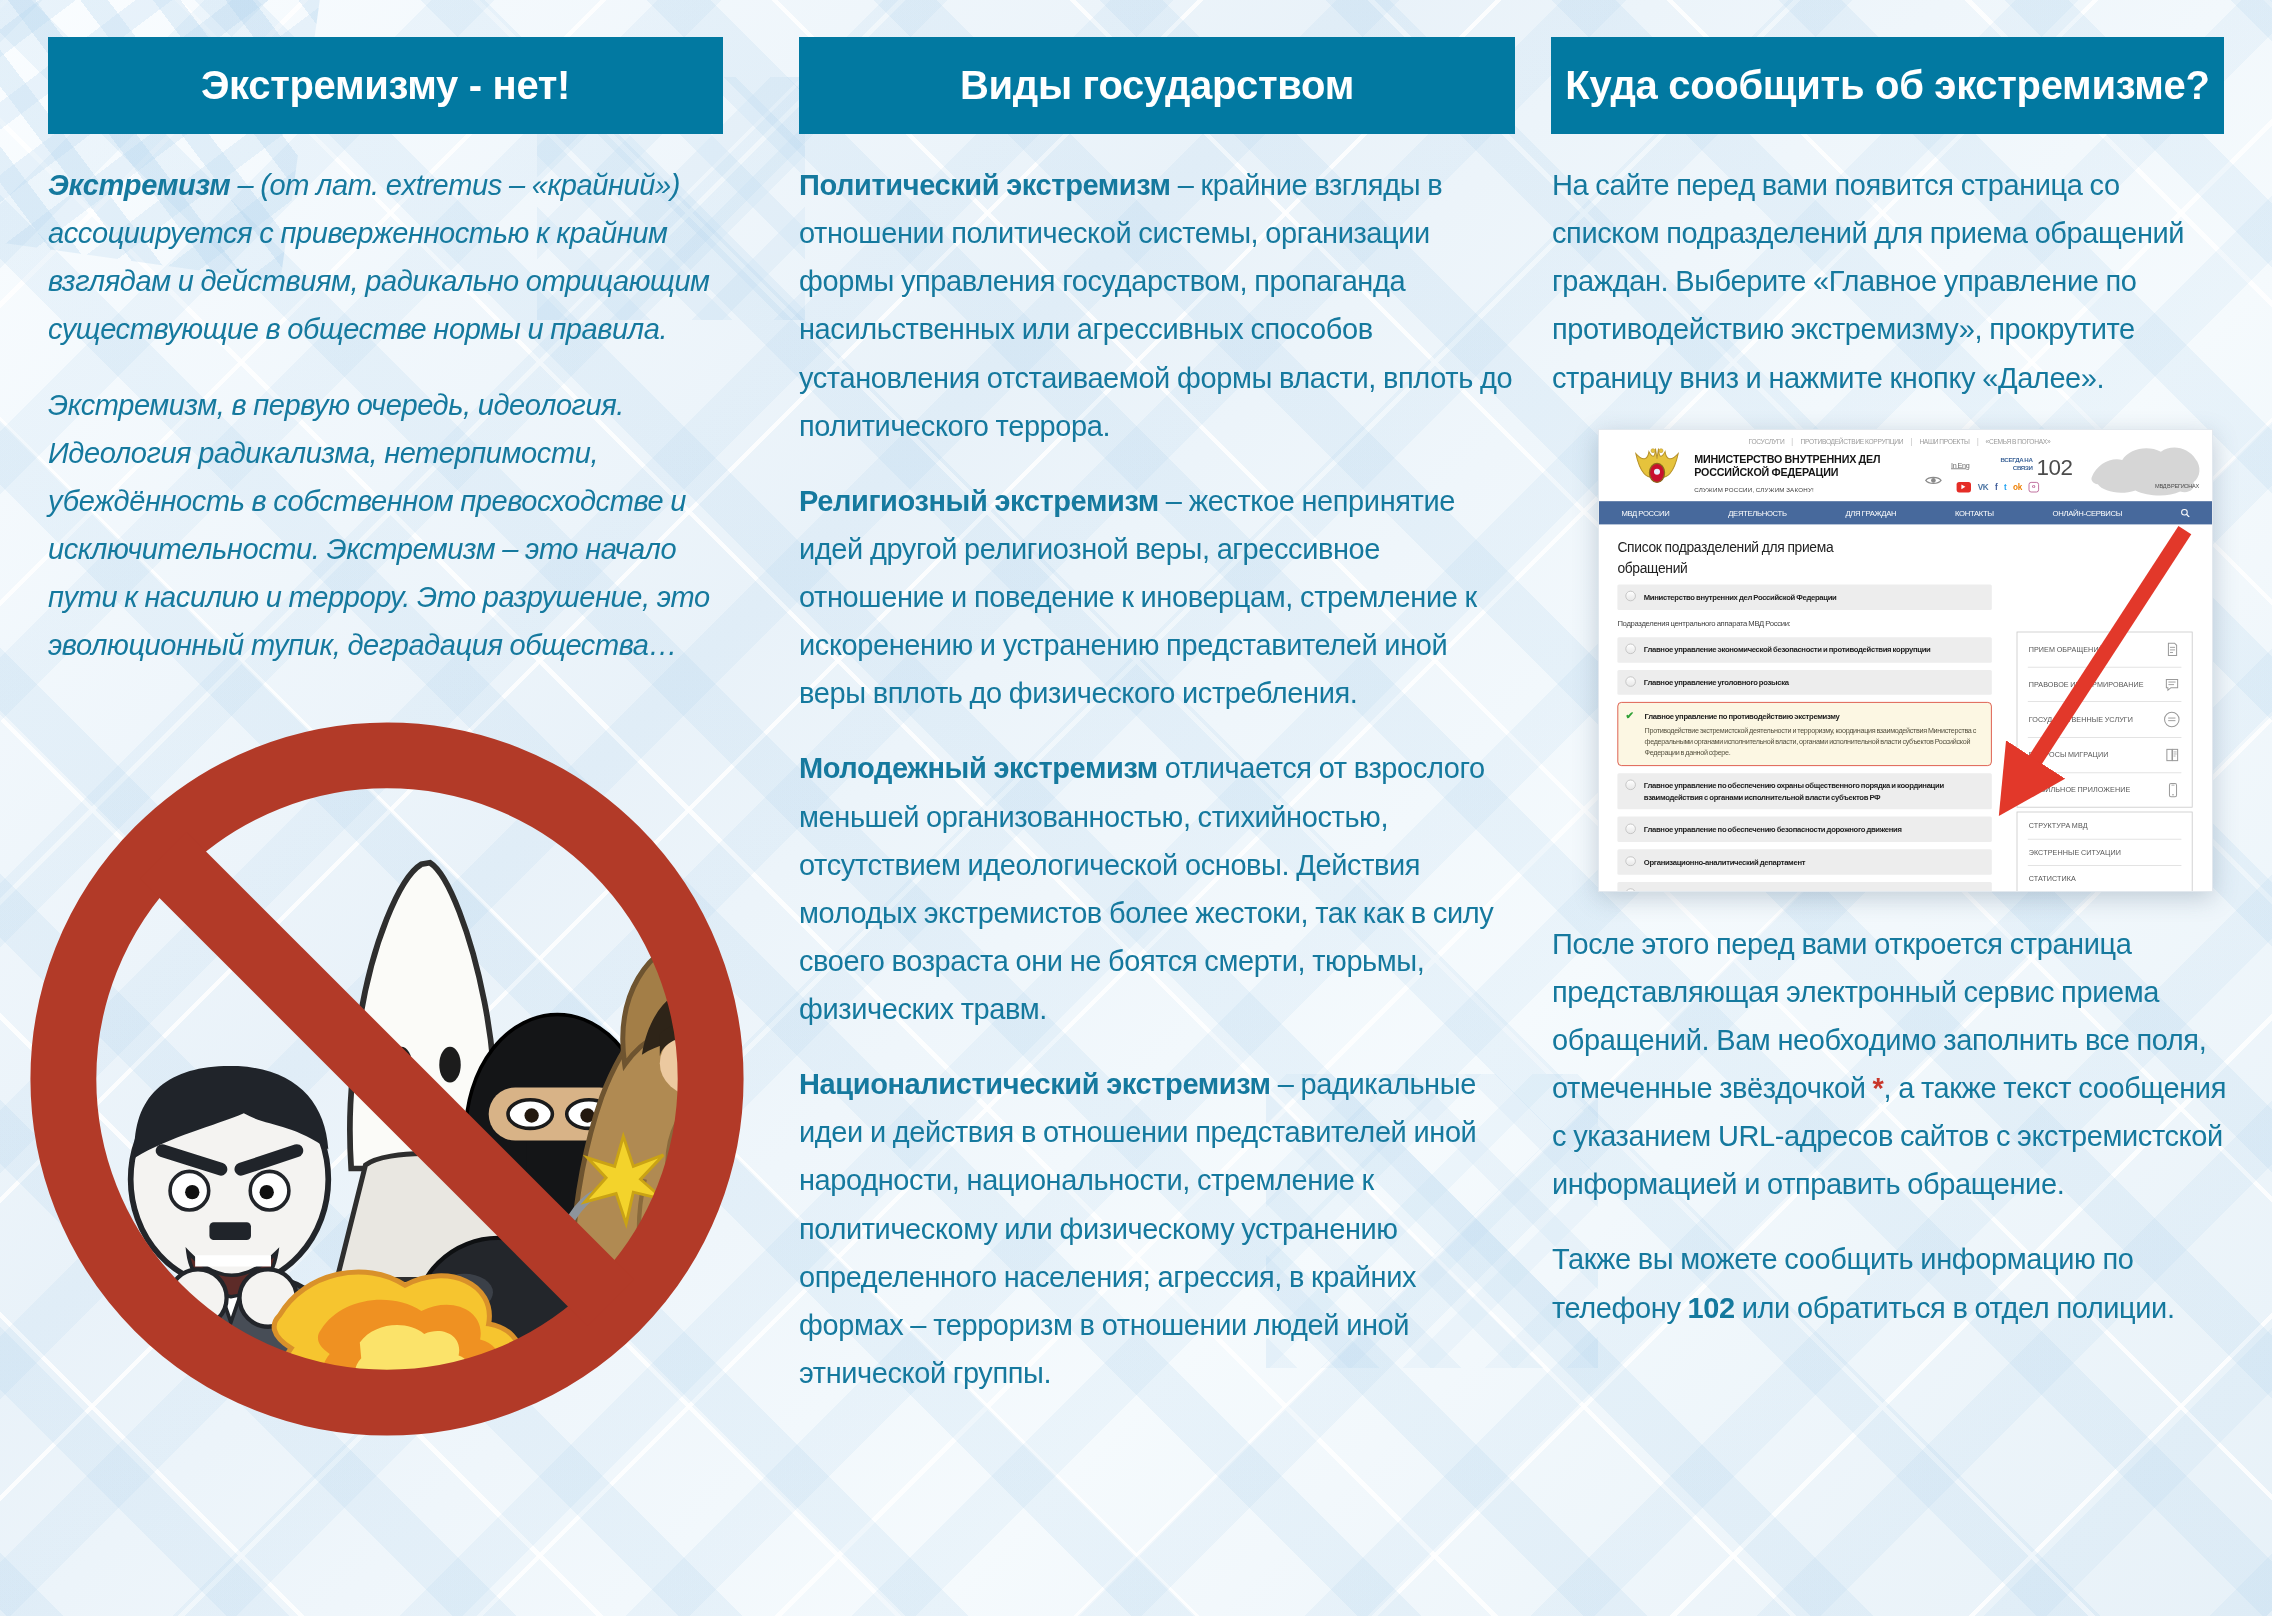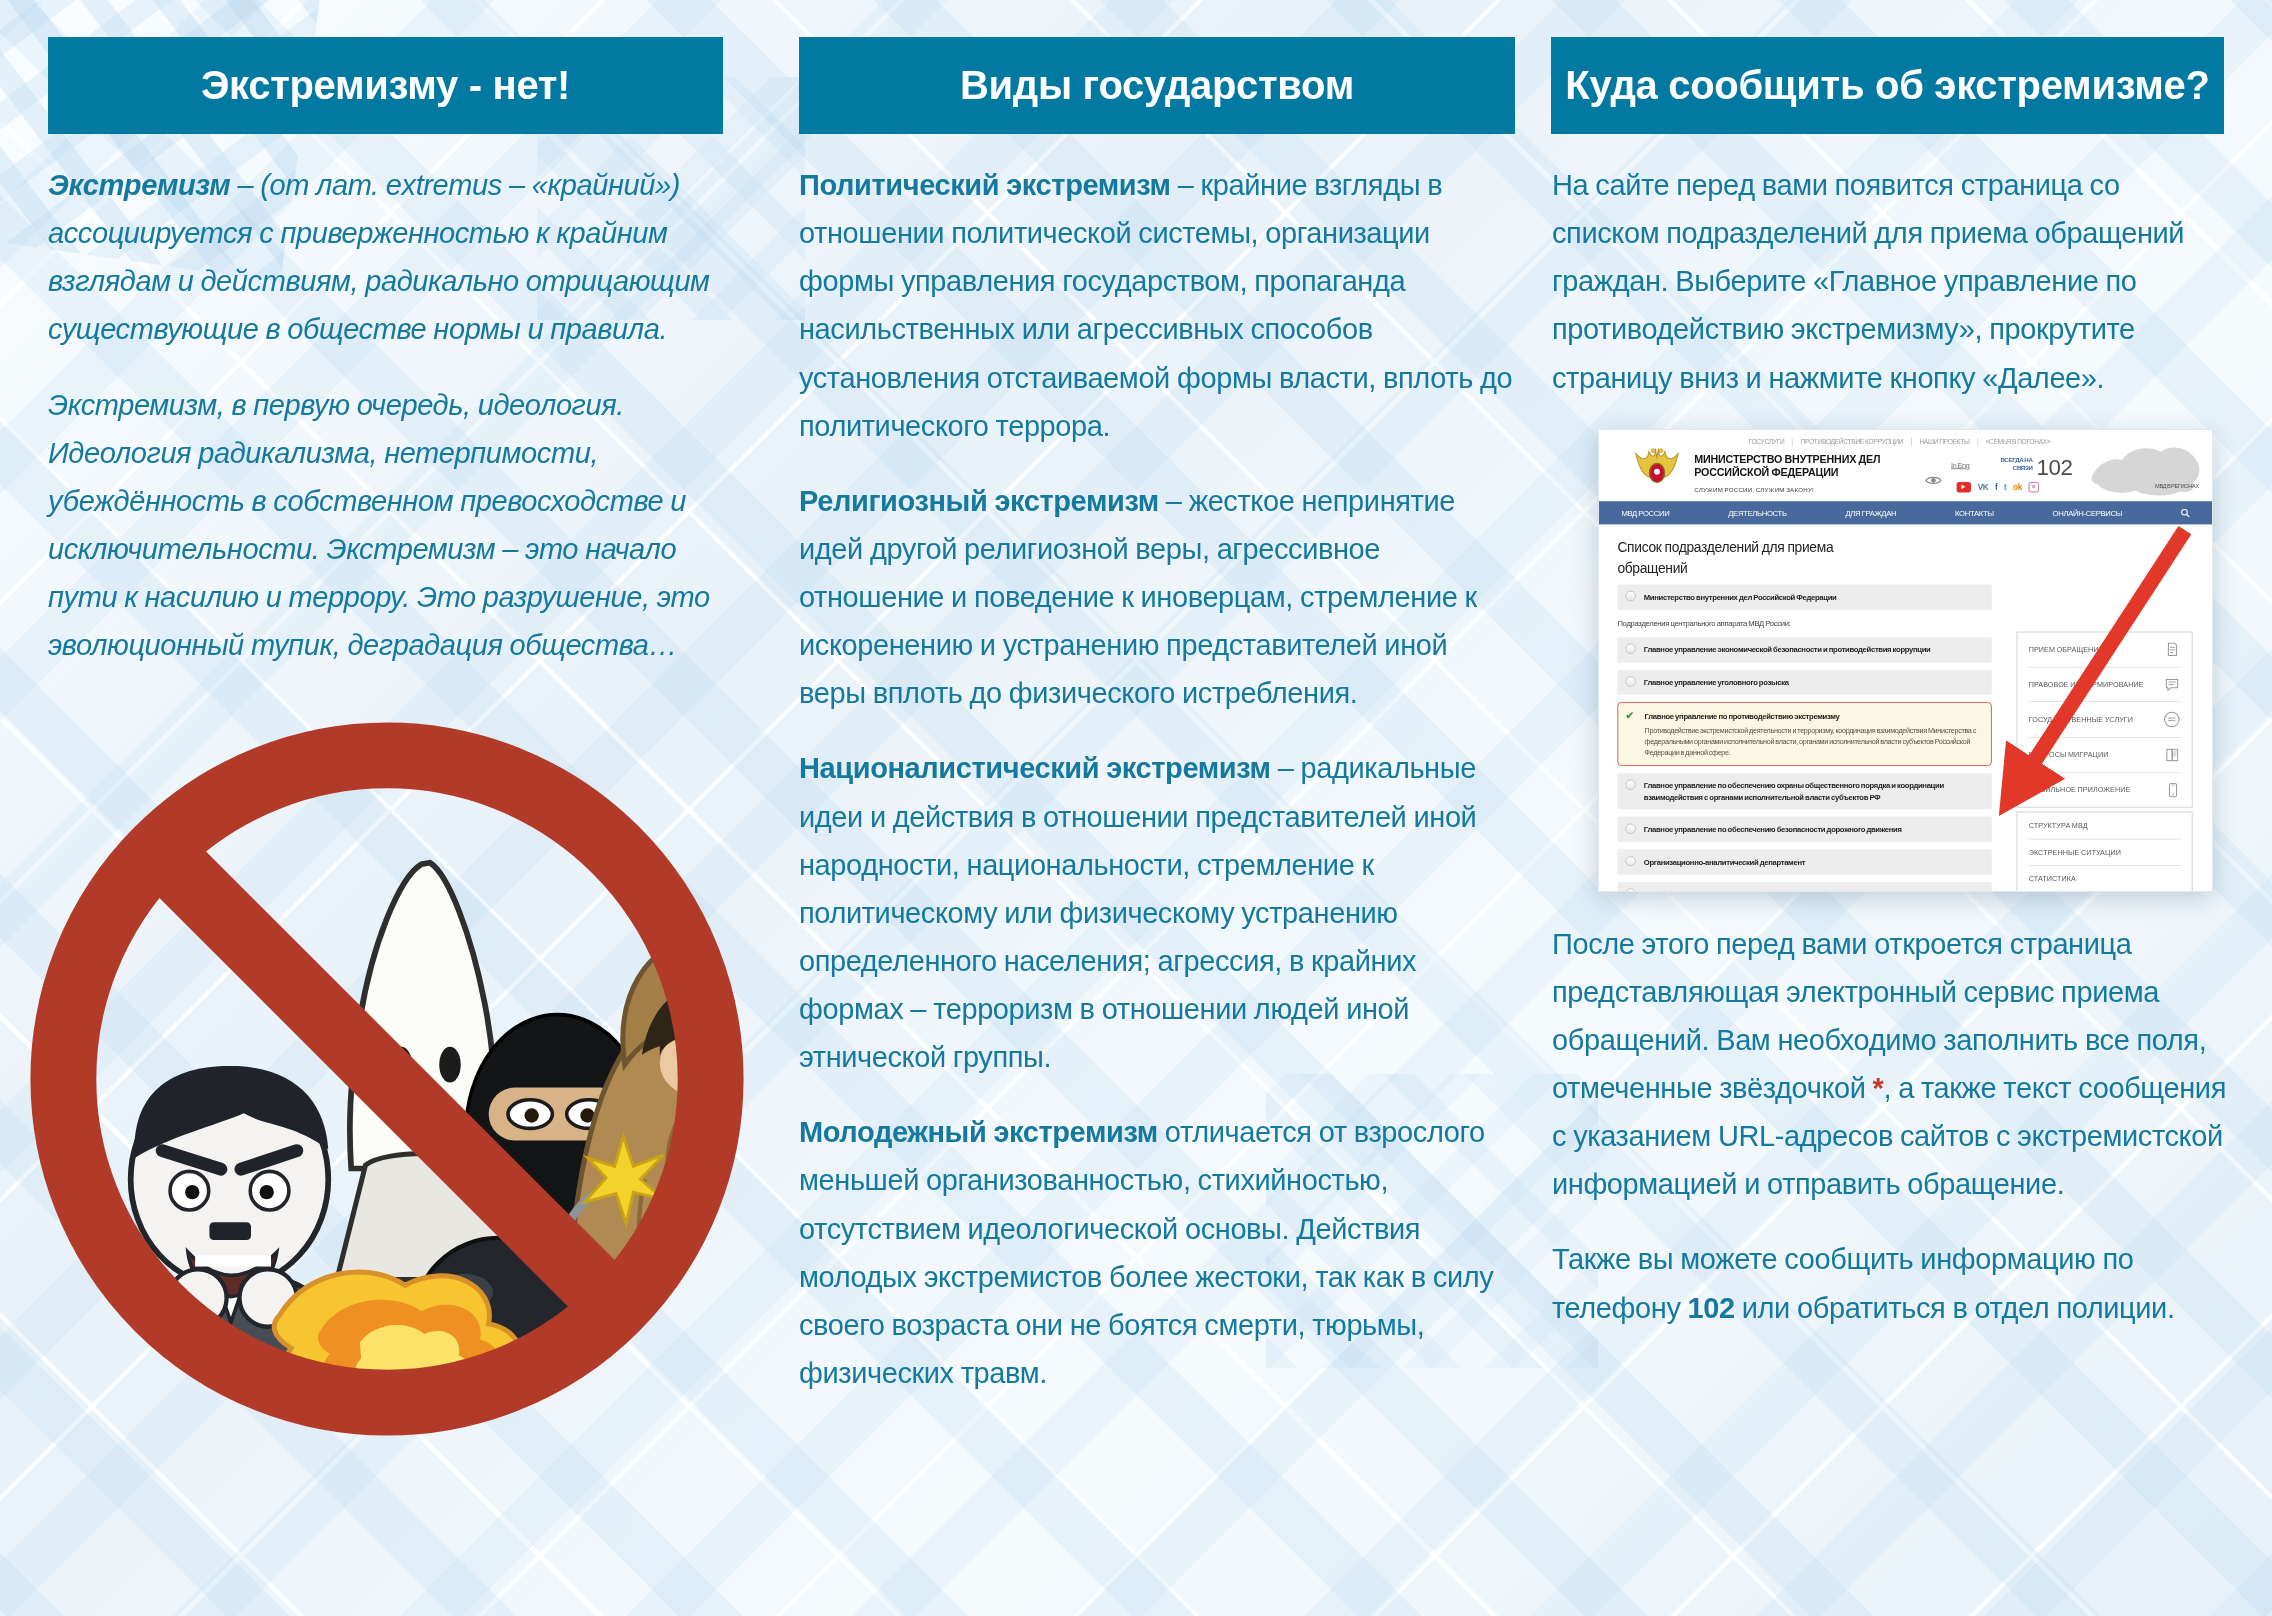--- a/index.html
+++ b/index.html
@@ -207,22 +207,22 @@
         </g>
       </g>
       <circle cx="500" cy="500" r="452" fill="none" stroke="#b23a28" stroke-width="92"></circle>
       <rect x="58" y="454" width="884" height="92" transform="rotate(45 500 500)" fill="#b23a28"></rect>
     </svg>
   </div>
 
   <div class="col col2">
     <p><span class="lead">Политический экстремизм</span><span> – крайние взгляды в отношении политической системы, организации формы управления государством, пропаганда насильственных или агрессивных способов установления отстаиваемой формы власти, вплоть до политического террора.</span></p>
     <p><span class="lead">Религиозный экстремизм</span><span> – жесткое непринятие идей другой религиозной веры, агрессивное отношение и поведение к иноверцам, стремление к искоренению и устранению представителей иной веры вплоть до физического истребления.</span></p>
+    <p><span class="lead">Молодежный экстремизм</span><span> отличается от взрослого меньшей организованностью, стихийностью, отсутствием идеологической основы. Действия молодых экстремистов более жестоки, так как в силу своего возраста они не боятся смерти, тюрьмы, физических травм.</span></p>
     <p><span class="lead">Националистический экстремизм</span><span> – радикальные идеи и действия в отношении представителей иной народности, национальности, стремление к политическому или физическому устранению определенного населения; агрессия, в крайних формах – терроризм в отношении людей иной этнической группы.</span></p>
-    <p><span class="lead">Молодежный экстремизм</span><span> отличается от взрослого меньшей организованностью, стихийностью, отсутствием идеологической основы. Действия молодых экстремистов более жестоки, так как в силу своего возраста они не боятся смерти, тюрьмы, физических травм.</span></p>
   </div>
 
 
   <div class="col col3">
     <p>На сайте перед вами появится страница со списком подразделений для приема обращений граждан. Выберите «Главное управление по противодействию экстремизму», прокрутите страницу вниз и нажмите кнопку «Далее».</p>
 
     <div class="shot">
       <div class="mini">
 
         <div class="m-top">

